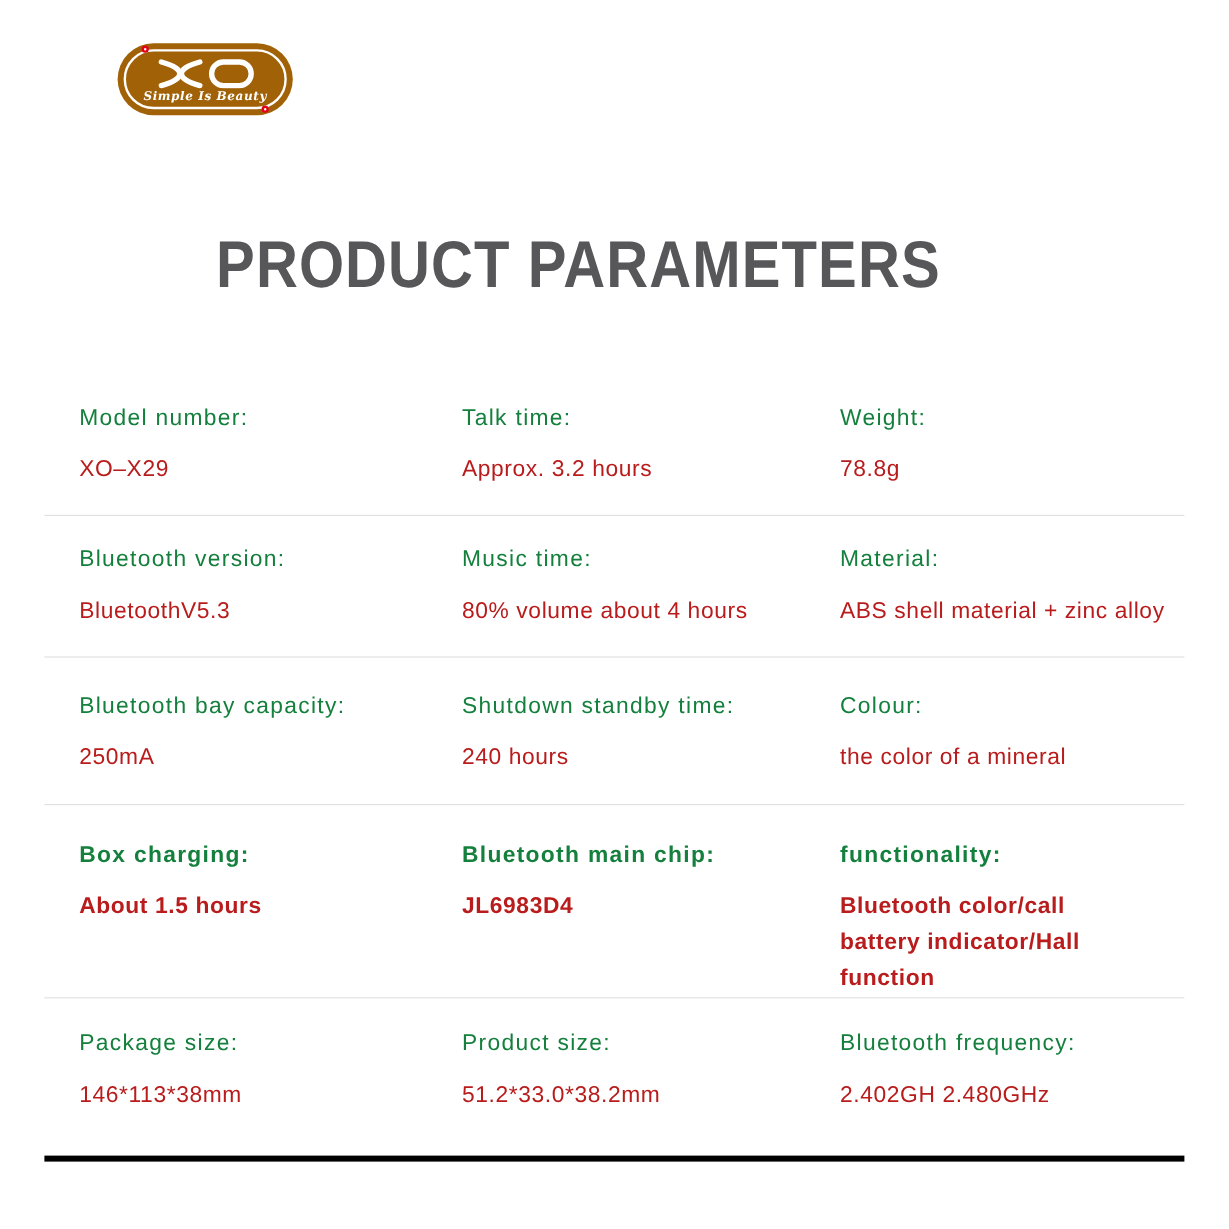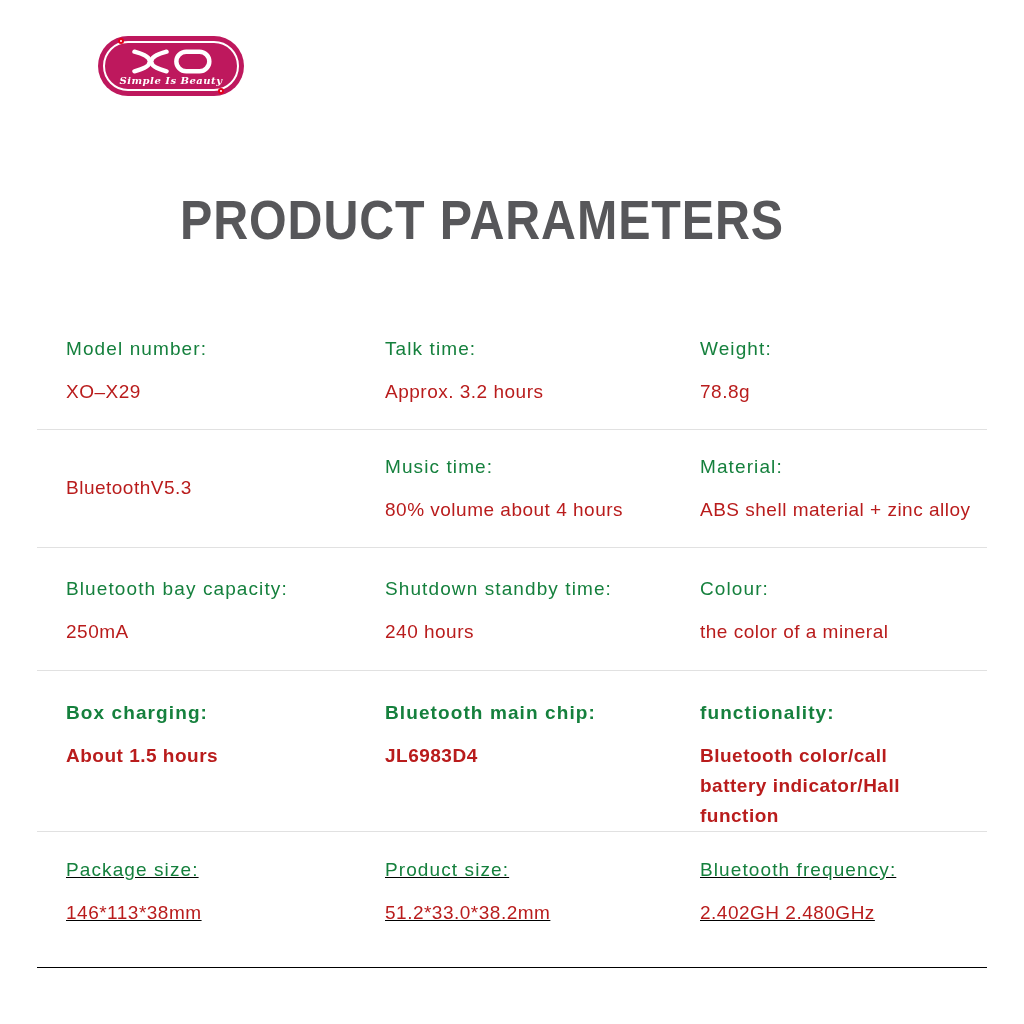--- a/index.html
+++ b/index.html
@@ -13,21 +13,21 @@
     overflow: hidden;
   }
 
   
   .logo {
     position: absolute;
     left: 98px;
     top: 36px;
     width: 146px;
     height: 60px;
-    background: #be185d;
+    background: #a16207;
     border-radius: 30px;
     display: flex;
     flex-direction: column;
     align-items: center;
     justify-content: center;
   }
   .logo-border {
     position: absolute;
     inset: 5px;
     border: 2px solid #ffffff;
@@ -82,21 +82,21 @@
   .row {
     display: grid;
     grid-template-columns: 319px 315px 1fr;
     border-bottom: 1px solid #e1e1e1;
     padding-left: 29px;
   }
   .row:nth-child(1) { min-height: 105px; padding-top: 13px; }
   .row:nth-child(2) { min-height: 118px; padding-top: 26px; }
   .row:nth-child(3) { min-height: 123px; padding-top: 30px; }
   .row:nth-child(4) { min-height: 128px; padding-top: 31px; font-weight: bold; }
-  .row:nth-child(5) { min-height: 136px; padding-top: 27px; border-bottom: 1px solid #000000; text-decoration: underline; }
+  .row:nth-child(5) { min-height: 136px; padding-top: 27px; border-bottom: 5px solid #000000; }
   .label {
     color: #15803d;
     font-size: 19px;
     line-height: 22px;
     letter-spacing: 1.1px;
   }
   .value {
     color: #b91c1c;
     font-size: 19px;
     line-height: 30px;
@@ -137,20 +137,21 @@
         <div class="value">Approx. 3.2 hours</div>
       </div>
       <div class="cell">
         <div class="label">Weight:</div>
         <div class="value">78.8g</div>
       </div>
     </div>
 
     <div class="row">
       <div class="cell">
+        <div class="label">Bluetooth version:</div>
         <div class="value">BluetoothV5.3</div>
       </div>
       <div class="cell">
         <div class="label">Music time:</div>
         <div class="value">80% volume about 4 hours</div>
       </div>
       <div class="cell">
         <div class="label">Material:</div>
         <div class="value">ABS shell material + zinc alloy</div>
       </div>

